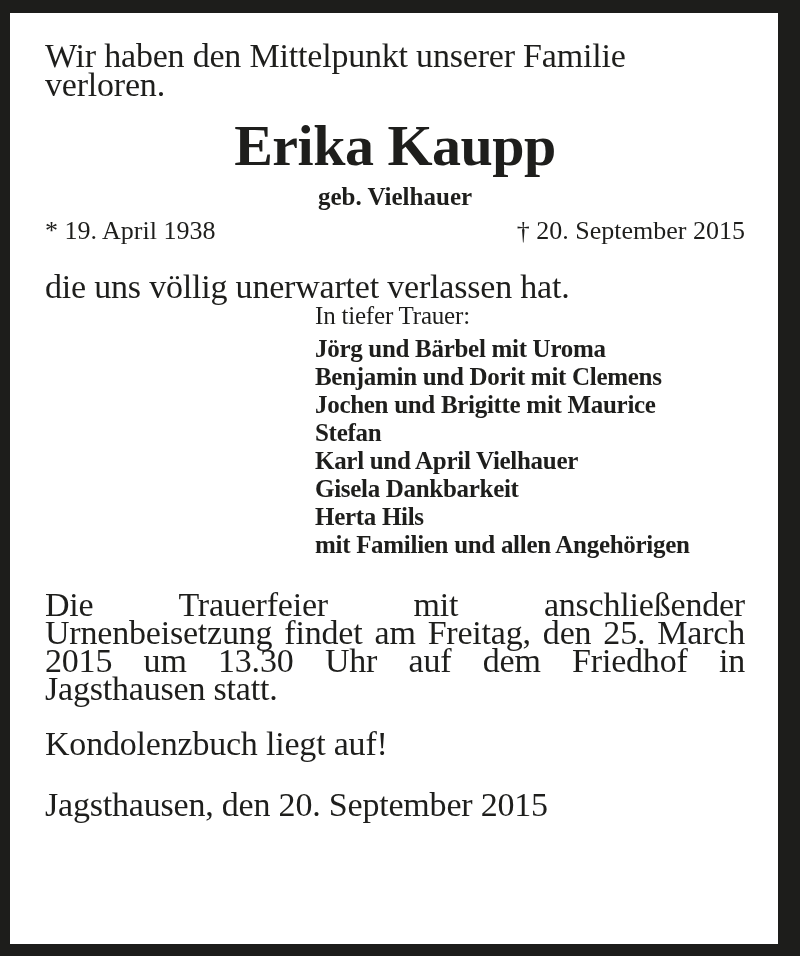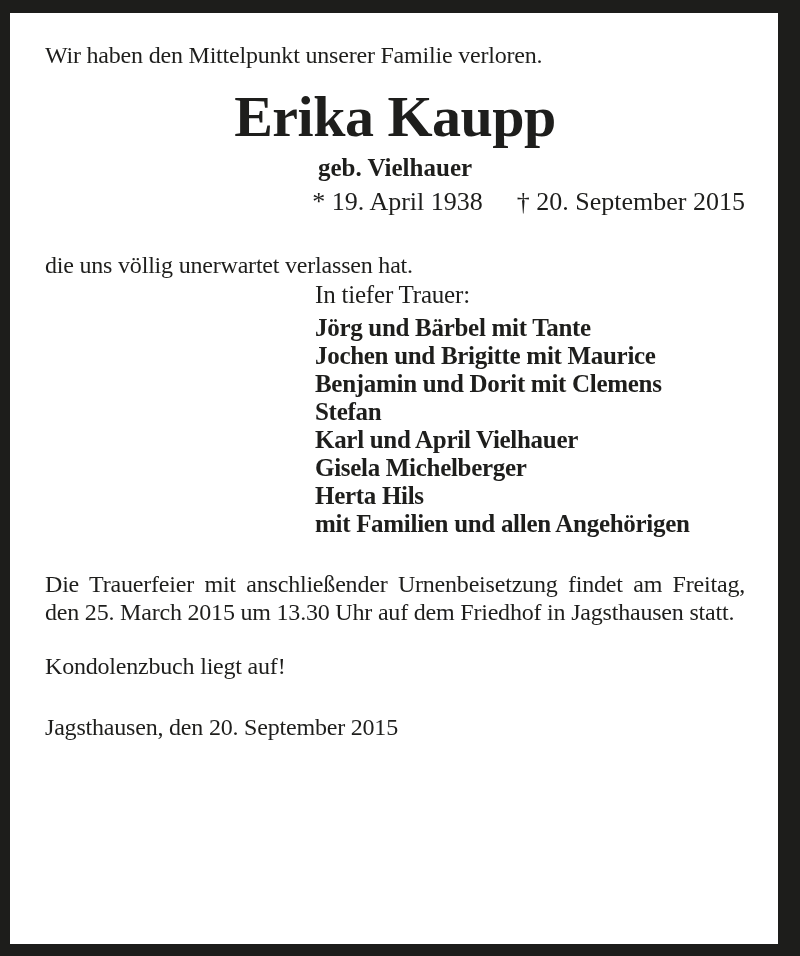--- a/index.html
+++ b/index.html
@@ -23,21 +23,21 @@
     bottom: 12px;
     background: #ffffff;
     color: #1e1e1c;
     overflow: hidden;
   }
   .content {
     padding: 28px 0 0 35px;
     width: 700px;
   }
   .body-text {
-    font-size: 24px;
+    font-size: 34px;
     line-height: 29px;
     letter-spacing: -0.2px;
     margin: 0;
   }
   .justified {
     text-align: justify;
   }
   .intro { margin-top: 0; }
   .farewell { margin-top: 30px; }
   .deceased-block {
@@ -55,24 +55,24 @@
     font-size: 25px;
     line-height: 28px;
     font-weight: bold;
     margin-top: 6px;
   }
   .dates-row {
     margin-top: 4px;
     font-size: 26px;
     line-height: 32px;
     display: flex;
-    justify-content: flex-end;
+    justify-content: space-between;
     gap: 34px;
   }
-  .loss-line { margin-top: 33px; }
+  .loss-line { margin-top: 25px; }
   .mourning-block {
     margin-left: 270px;
   }
   .mourning-heading {
     font-size: 25px;
     line-height: 29px;
     letter-spacing: -0.2px;
     margin-bottom: 5px;
   }
   .mourner {
@@ -102,26 +102,26 @@
       <div class="dates-row">
         <span>* 19. April 1938</span>
         <span>† 20. September 2015</span>
       </div>
     </div>
 
     <p class="body-text loss-line">die uns völlig unerwartet verlassen hat.</p>
 
     <div class="mourning-block">
       <div class="mourning-heading">In tiefer Trauer:</div>
-      <div class="mourner">Jörg und Bärbel mit Tante</div>
+      <div class="mourner">Jörg und Bärbel mit Uroma</div>
+      <div class="mourner">Benjamin und Dorit mit Clemens</div>
       <div class="mourner">Jochen und Brigitte mit Maurice</div>
-      <div class="mourner">Benjamin und Dorit mit Clemens</div>
       <div class="mourner">Stefan</div>
       <div class="mourner">Karl und April Vielhauer</div>
-      <div class="mourner">Gisela Michelberger</div>
+      <div class="mourner">Gisela Dankbarkeit</div>
       <div class="mourner">Herta Hils</div>
       <div class="mourner">mit Familien und allen Angehörigen</div>
     </div>
 
     <p class="body-text justified funeral">Die Trauerfeier mit anschließender Urnenbeisetzung findet am Freitag, den 25. March 2015 um 13.30 Uhr auf dem Friedhof in Jagsthausen statt.</p>
 
     <p class="body-text condolence">Kondolenzbuch liegt auf!</p>
 
     <p class="body-text dateline">Jagsthausen, den 20. September 2015</p>
 

